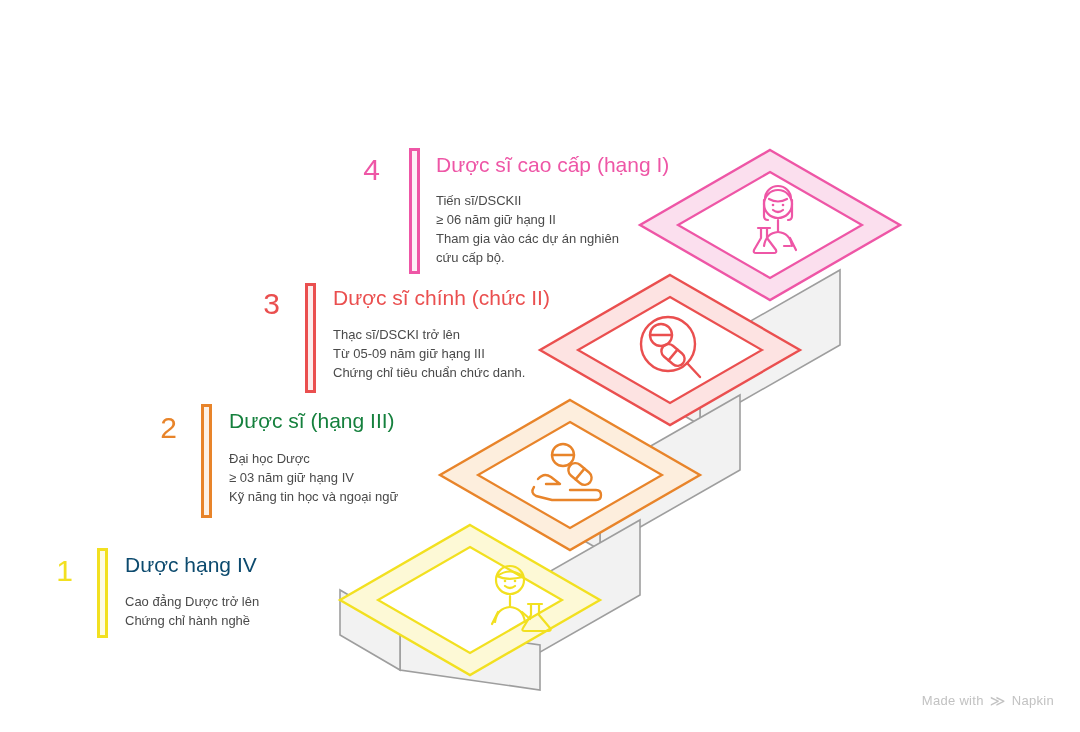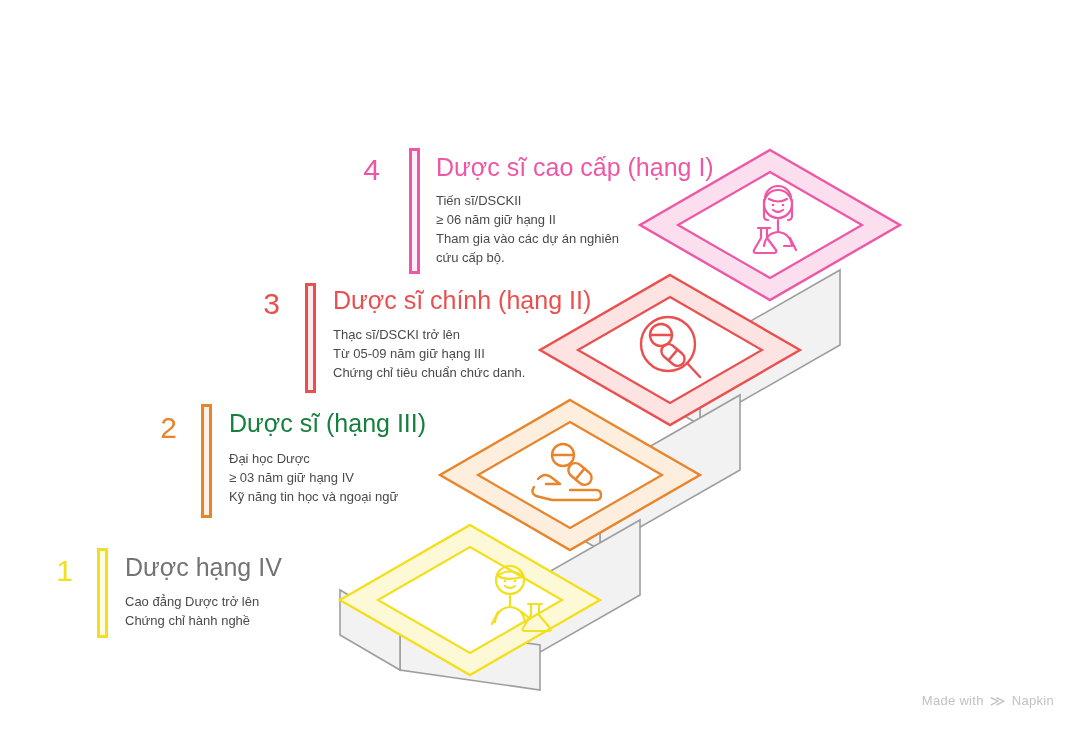--- a/index.html
+++ b/index.html
@@ -53,21 +53,21 @@
   }
   .tier-bar {
     position: absolute;
     width: 11px;
     border-style: solid;
     border-width: 3px;
     box-sizing: border-box;
   }
   .tier-heading {
     position: absolute;
-    font-size: 25px;
+    font-size: 21px;
     line-height: 1.2;
     white-space: nowrap;
   }
   .tier-body {
     position: absolute;
     font-size: 13px;
     line-height: 1.45;
     color: #4a4a4a;
     white-space: pre-line;
   }
@@ -227,39 +227,39 @@
     <div class="tier-heading" style="left: 436px; top: 152px; color: #ee56a6;">Dược sĩ cao cấp (hạng I)</div>
     <div class="tier-body" style="left: 436px; top: 192px; width: 270px;">Tiến sĩ/DSCKII
 ≥ 06 năm giữ hạng II
 Tham gia vào các dự án nghiên
 cứu cấp bộ.</div>
   </div>
 
   <div class="tier">
     <div class="tier-number" style="left: 240px; top: 289px; color: #ea4f4f;">3</div>
     <div class="tier-bar" style="left: 305px; top: 283px; height: 110px; border-color: #ea4f4f; background: #fdecec;"></div>
-    <div class="tier-heading" style="left: 333px; top: 285px; color: #ea4f4f;">Dược sĩ chính (hạng II)</div>
+    <div class="tier-heading" style="left: 333px; top: 285px; color: #ea4f4f;">Dược sĩ chính (chức II)</div>
     <div class="tier-body" style="left: 333px; top: 326px; width: 290px;">Thạc sĩ/DSCKI trở lên
 Từ 05-09 năm giữ hạng III
 Chứng chỉ tiêu chuẩn chức danh.</div>
   </div>
 
   <div class="tier">
     <div class="tier-number" style="left: 137px; top: 413px; color: #e8842a;">2</div>
     <div class="tier-bar" style="left: 201px; top: 404px; height: 114px; border-color: #e8842a; background: #fdf2e7;"></div>
     <div class="tier-heading" style="left: 229px; top: 408px; color: #15803d;">Dược sĩ (hạng III)</div>
     <div class="tier-body" style="left: 229px; top: 450px; width: 300px;">Đại học Dược
 ≥ 03 năm giữ hạng IV
 Kỹ năng tin học và ngoại ngữ</div>
   </div>
 
   <div class="tier">
     <div class="tier-number" style="left: 33px; top: 556px; color: #f2e020;">1</div>
     <div class="tier-bar" style="left: 97px; top: 548px; height: 90px; border-color: #f2e020; background: #fdfbe4;"></div>
-    <div class="tier-heading" style="left: 125px; top: 552px; color: #737373;">Dược hạng IV</div>
+    <div class="tier-heading" style="left: 125px; top: 552px; color: #0c4a6e;">Dược hạng IV</div>
     <div class="tier-body" style="left: 125px; top: 593px; width: 280px;">Cao đẳng Dược trở lên
 Chứng chỉ hành nghề</div>
   </div>
 
   <div id="watermark">
     <span>Made with</span>
     <span class="nap-mark">≫</span>
     <span>Napkin</span>
   </div>
 

